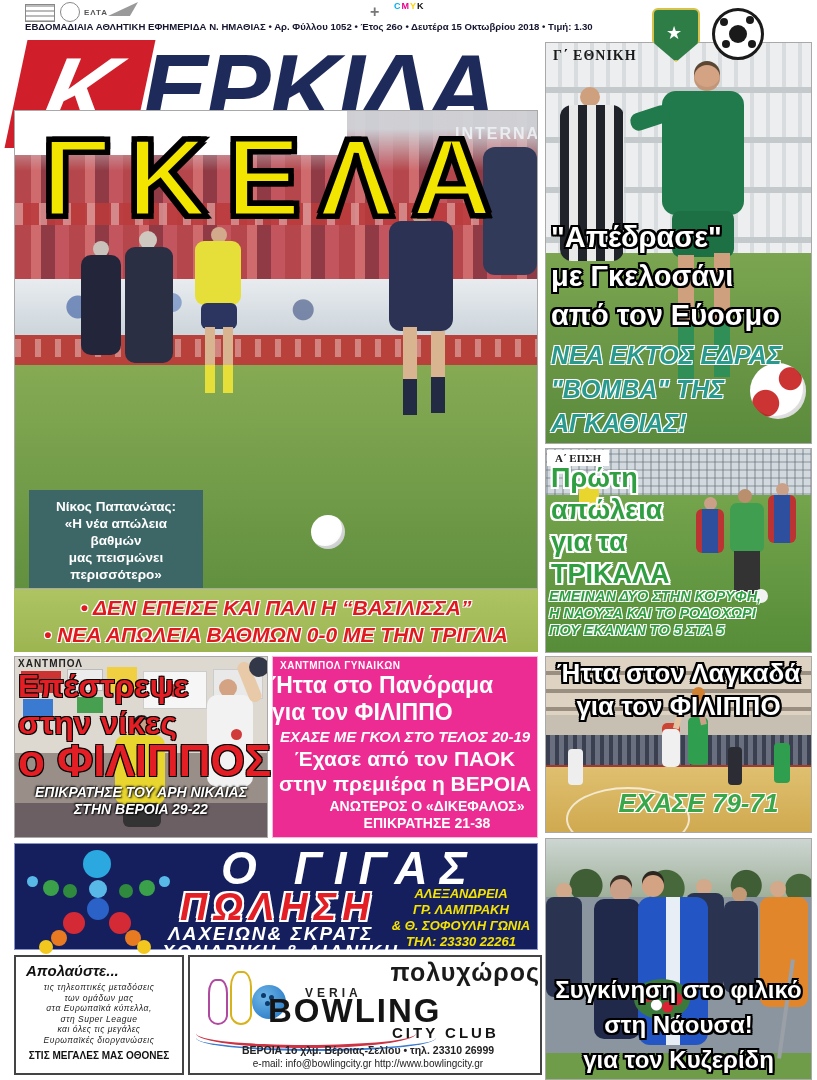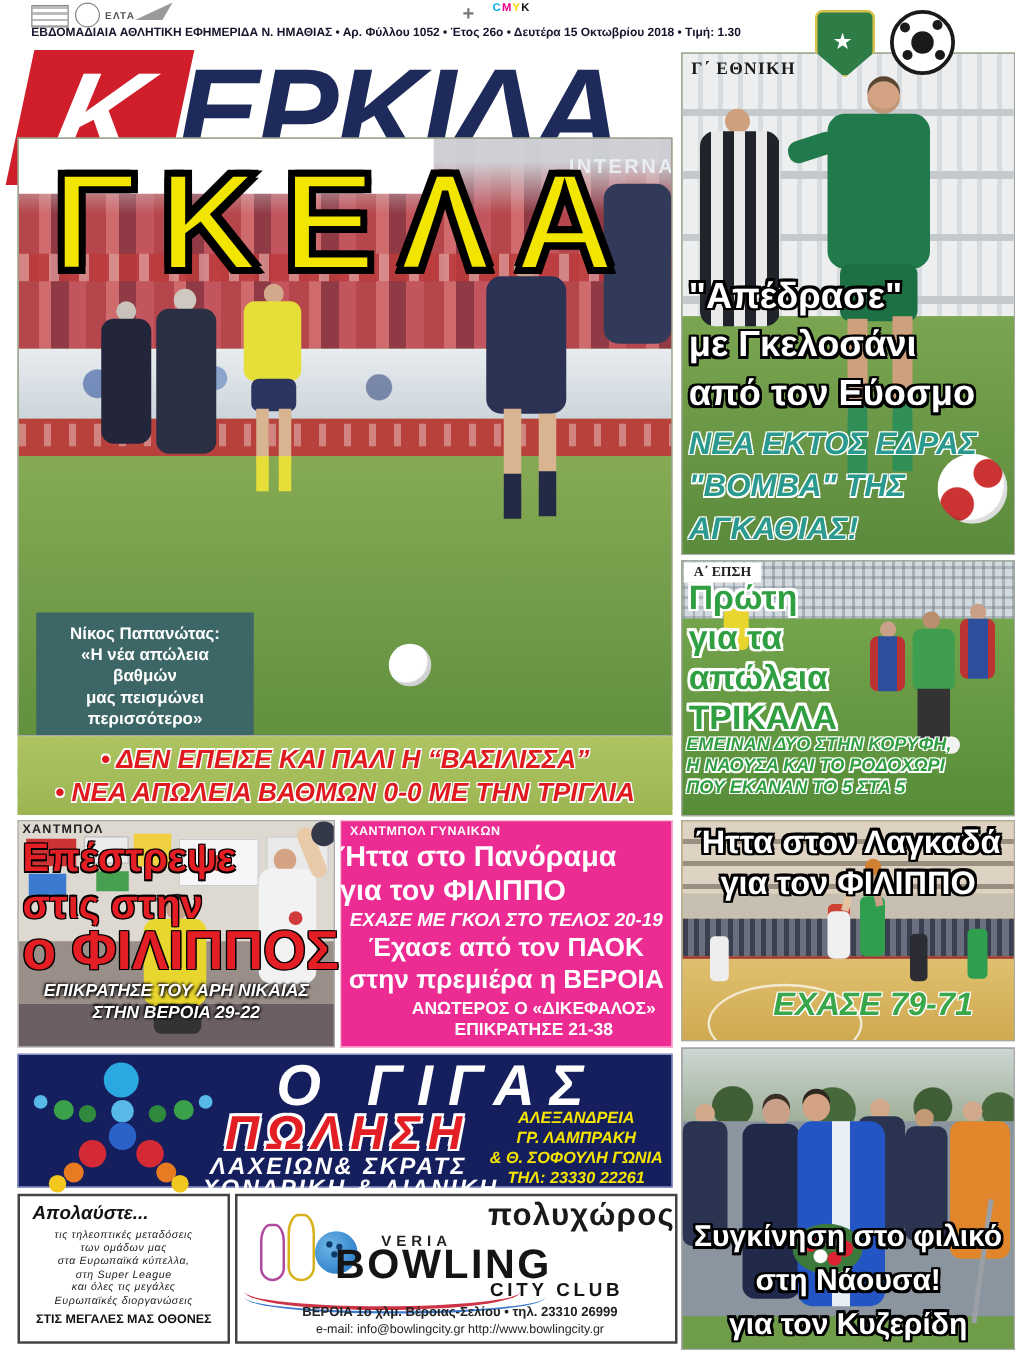--- a/index.html
+++ b/index.html
@@ -249,22 +249,22 @@
     <div class="dot" style="left:192px;top:40px;width:14px;height:14px;background:#b98f6d;"></div>
     <div class="shape" style="left:184px;top:54px;width:34px;height:50px;border-radius:7px;background:#3f9e4f;"></div>
     <div class="shape" style="left:188px;top:102px;width:26px;height:44px;background:#333;"></div>
     <div class="dot" style="left:230px;top:34px;width:13px;height:13px;background:#caa188;"></div>
     <div class="shape" style="left:222px;top:46px;width:28px;height:48px;border-radius:6px;background:linear-gradient(90deg,#b33 0 6px,#2e4f9e 6px 22px,#b33 22px);"></div>
     <div class="dot" style="left:208px;top:140px;width:14px;height:14px;background:#f2f2f2;"></div>
   </div>
   <div class="abs aepsh-label">Α΄ ΕΠΣΗ</div>
   <div class="abs aepsh-headline olw">
       <div>Πρώτη</div>
+      <div>απώλεια</div>
       <div>για τα</div>
-      <div>απώλεια</div>
       <div>ΤΡΙΚΑΛΑ</div>
     </div>
   <div class="abs aepsh-sub olw1">
       <div>ΕΜΕΙΝΑΝ ΔΥΟ ΣΤΗΝ ΚΟΡΥΦΗ,</div>
       <div>Η ΝΑΟΥΣΑ ΚΑΙ ΤΟ ΡΟΔΟΧΩΡΙ</div>
       <div>ΠΟΥ ΕΚΑΝΑΝ ΤΟ 5 ΣΤΑ 5</div>
     </div>
 
   <div class="abs basket pbox">
     <div class="shape" style="left:0;top:0;width:267px;height:58px;background:#ded3c2;">
@@ -335,21 +335,21 @@
     <div class="dot" style="left:204px;top:22px;width:18px;height:18px;background:#d3a383;"></div>
     <div class="shape" style="left:192px;top:38px;width:46px;height:92px;border-radius:10px;background:#f2f2f2;">
       <div class="dot" style="left:24px;top:34px;width:11px;height:11px;background:#d03a3a;"></div>
     </div>
     <div class="shape" style="left:228px;top:4px;width:13px;height:42px;border-radius:6px;background:#e8c9a8;transform:rotate(-22deg);"></div>
     <div class="dot" style="left:234px;top:0px;width:20px;height:20px;background:#333848;"></div>
   </div>
   <div class="abs hand-label">ΧΑΝΤΜΠΟΛ</div>
   <div class="abs hand-headline olk1">
       <div>Επέστρεψε</div>
-      <div>στις στην</div>
+      <div>στην νίκες</div>
       <div>ο ΦΙΛΙΠΠΟΣ</div>
     </div>
   <div class="abs hand-sub" style="text-shadow:1px 1px 2px #000,-1px -1px 2px #000;">
       <div>ΕΠΙΚΡΑΤΗΣΕ ΤΟΥ ΑΡΗ ΝΙΚΑΙΑΣ</div>
       <div>ΣΤΗΝ ΒΕΡΟΙΑ 29-22</div>
     </div>
 
   <div class="abs pink"></div>
   <div class="abs pink-label">ΧΑΝΤΜΠΟΛ ΓΥΝΑΙΚΩΝ</div>
   <div class="abs pink-h1" style="color:#fff;">

